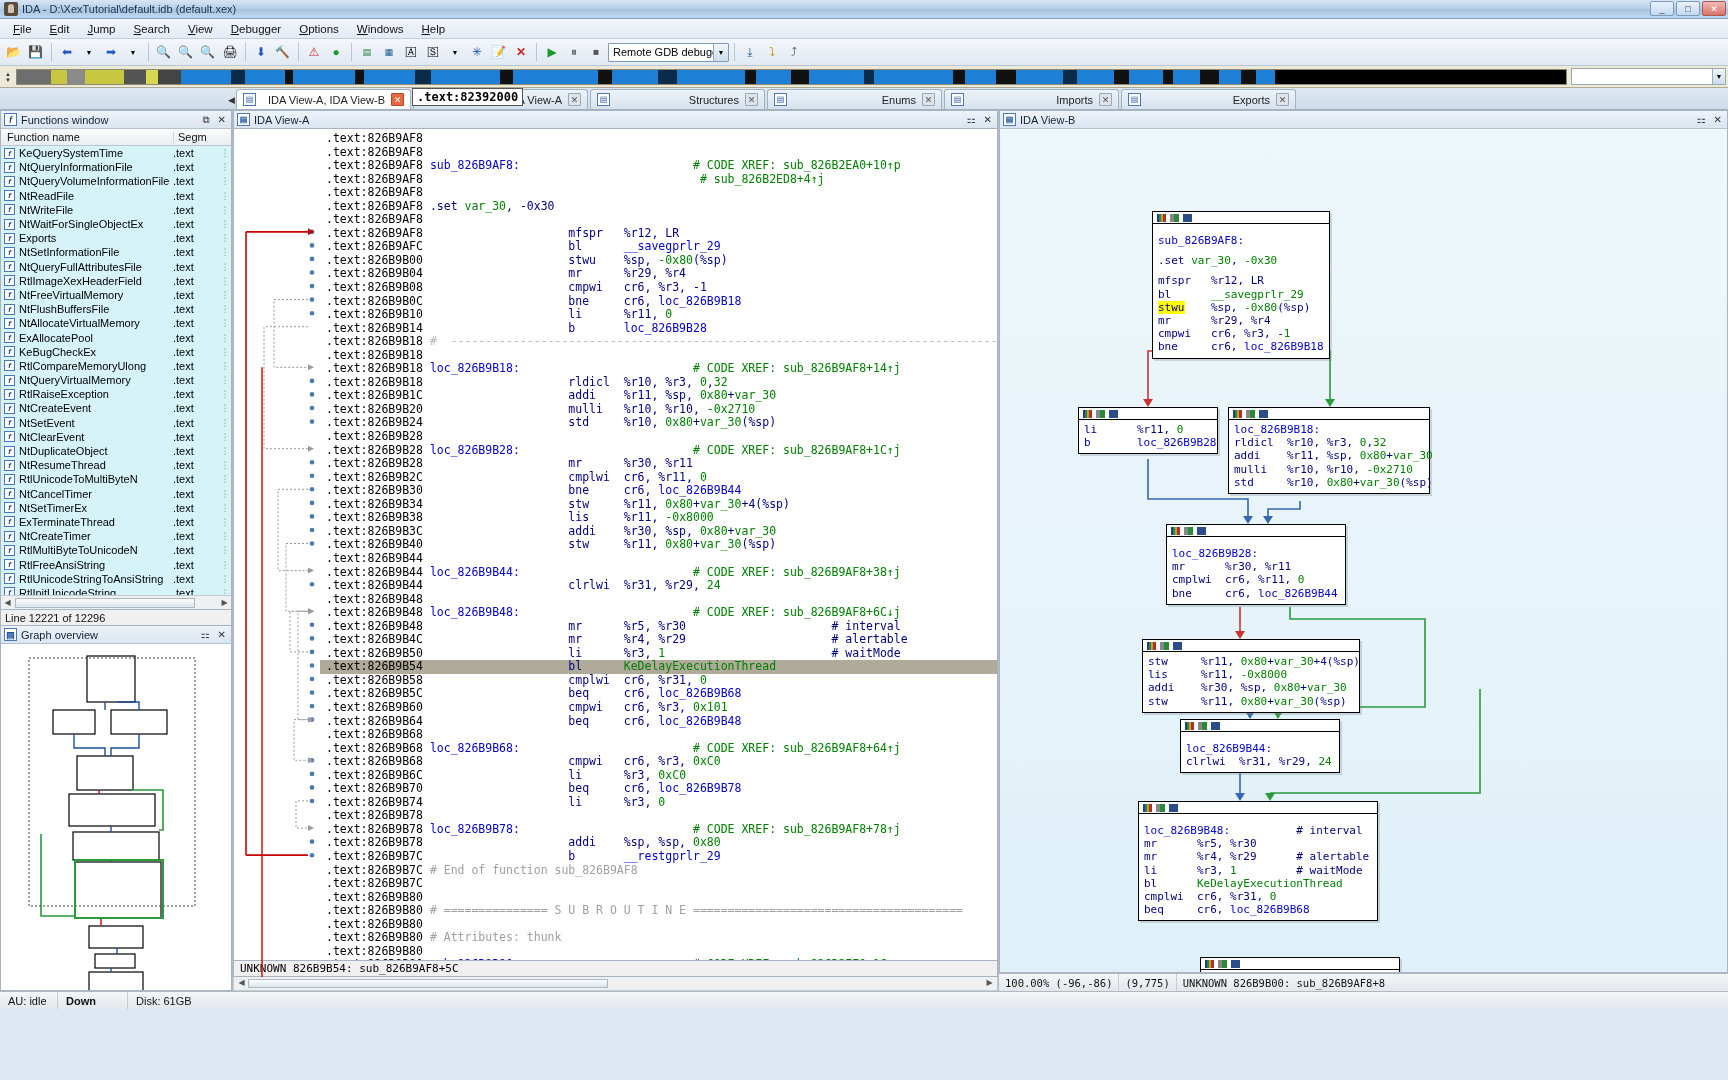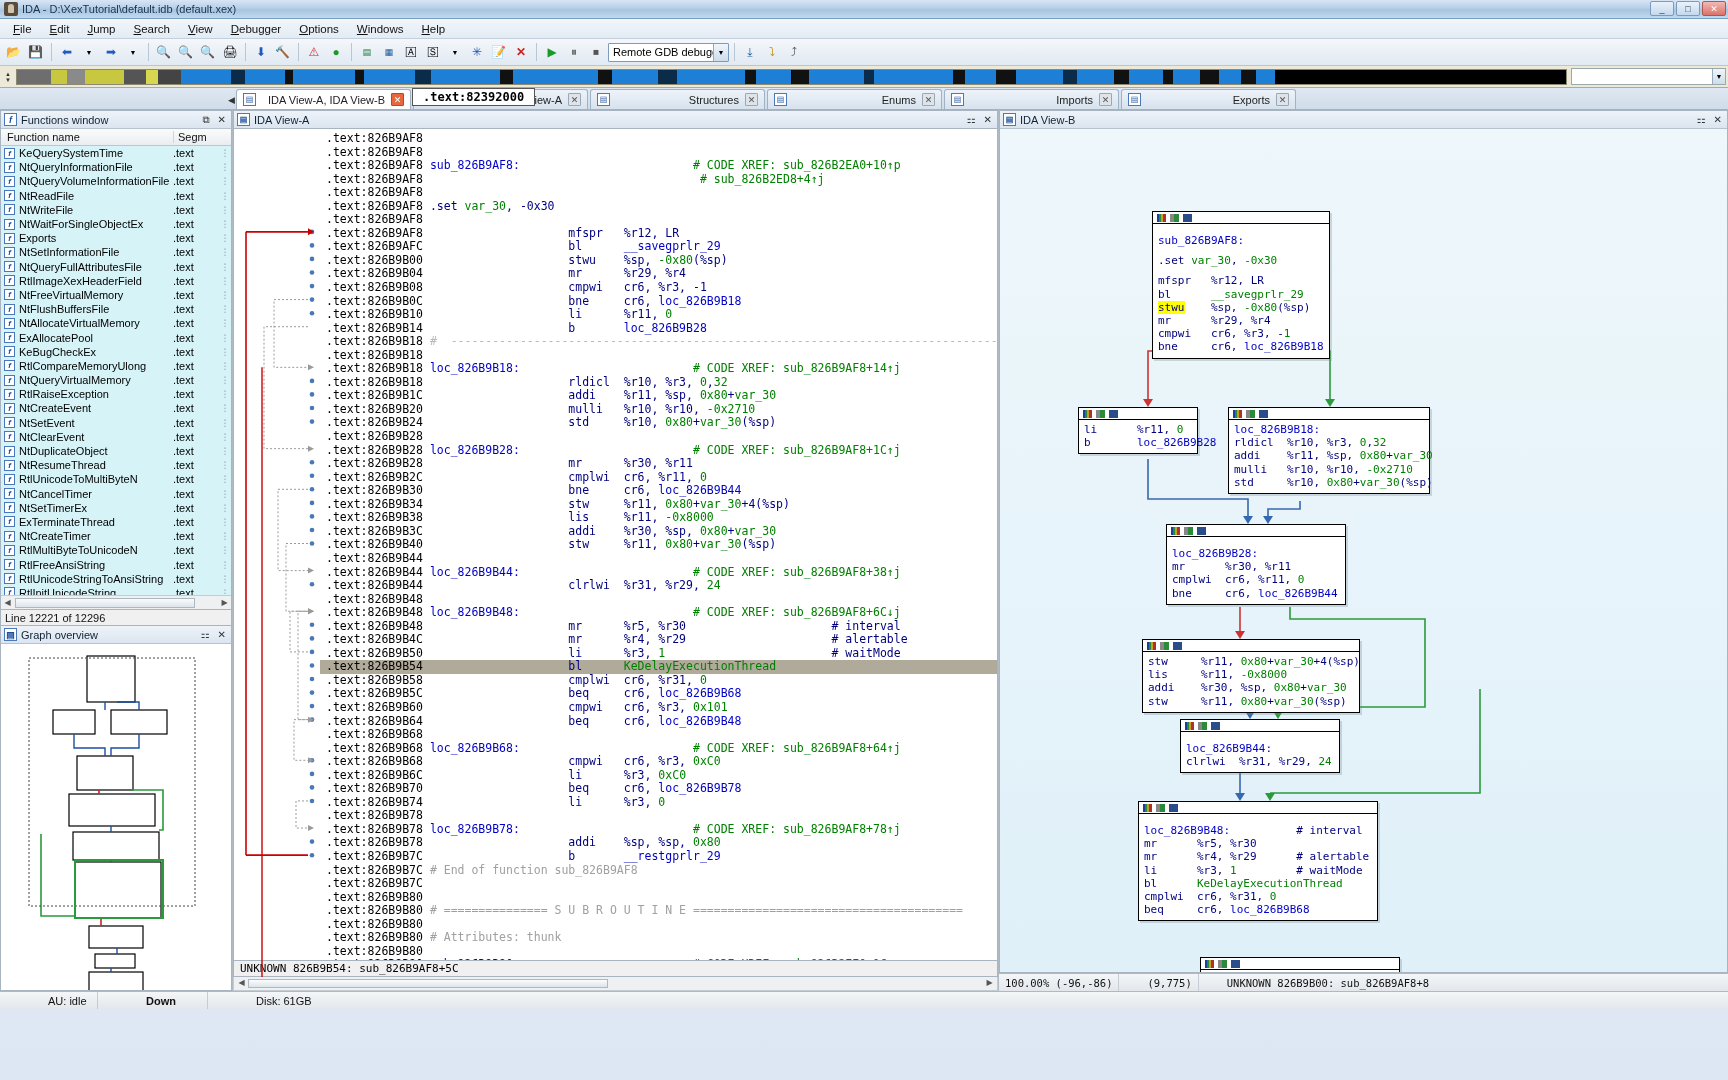--- a/index.html
+++ b/index.html
@@ -119,21 +119,21 @@
   .tab .lbl { flex:1; text-align:right; white-space:nowrap;}
   .tab .ic { width:13px;height:13px; flex:0 0 auto;}
   .tabx {
     width:13px;height:13px;border:1px solid #9aa7b4;background:#dfe4ea;
     font-size:9px;display:flex;align-items:center;justify-content:center;color:#555;
     border-radius:1px;
   }
   .tabx.red { background:#e8673c; color:#fff; border-color:#b04c28;}
   .tiptext {
     position:absolute; left:412px; top:0px;
-    background:#fff; border:1px solid #555; padding:1px 10px;
+    background:#fff; border:1px solid #555; padding:1px 4px;
     font-family:"DejaVu Sans Mono", monospace; font-size:12px; font-weight:bold;
     color:#000; z-index:20; letter-spacing:0px;
   }
 
   
   .body { display:flex; height: 881px; }
 
   
   .leftcol { width: 232px; display:flex; flex-direction:column; background:#f0f0f0;}
   .panel { border:1px solid #a8b4c0; background:#fff; display:flex; flex-direction:column; }
@@ -239,26 +239,26 @@
   .nic.c{ background:#2a4c8a; }
   .nodebody{ padding: 3px 5px 4px 5px; }
   .hlw { background:#ffff00; }
   .gsep { height:7px; }
 
   .statusbar {
     height:18px; background:linear-gradient(#f4f6f8,#e3e7eb);
     border-top:1px solid #b0b8c0; display:flex; align-items:center;
     font-size:11px; color:#111;
   }
-  .statusbar .cell{ padding:0 8px; border-right:1px solid #c5ccd3; height:100%; display:flex;align-items:center;margin-left:40px;}
+  .statusbar .cell{ padding:0 8px; border-right:1px solid #c5ccd3; height:100%; display:flex;align-items:center;}
   .statusbar .cell.nb{border-right:none;}
   .graphstatus{
     height:18px; background:linear-gradient(#f4f6f8,#e3e7eb);
     border-top:1px solid #b0b8c0; display:flex; align-items:center;
-    font-size:10.5px; color:#111; font-family:"DejaVu Sans Mono", monospace;gap:22px;
+    font-size:10.5px; color:#111; font-family:"DejaVu Sans Mono", monospace;
   }
   .graphstatus .cell{padding:0 6px; border-right:1px solid #c5ccd3;height:100%;display:flex;align-items:center;}
   .graphstatus .cell.nb{border-right:none;}
   .wm {
     position:absolute; left:70px; top:840px;
     font-size:58px; color:rgba(150,150,150,0.22); font-weight:bold;
     font-family:"Liberation Serif", serif; pointer-events:none; user-select:none;
   }
 </style>
 </head>
@@ -780,21 +780,21 @@
               <polygon points="273,582 283,582 278,590" fill="#2a9a3a"></polygon>
               <path d="M250 585 V582" stroke="#3468b0" stroke-width="1.6" fill="none"></path>
               <polygon points="245,582 255,582 250,590" fill="#3468b0"></polygon>
               <path d="M250 573 V585" stroke="#3468b0" stroke-width="1.6" fill="none"></path>
               <path d="M240 640 V664" stroke="#3468b0" stroke-width="1.6" fill="none"></path>
               <polygon points="235,664 245,664 240,672" fill="#3468b0"></polygon>
               <path d="M480 560 V664 H270 V664" stroke="#2a9a3a" stroke-width="1.6" fill="none"></path>
               <polygon points="265,664 275,664 270,672" fill="#2a9a3a"></polygon>
             </svg>
             <div class="node" style="left: 152px; top: 82px; width: 178px;"><div class="nodehdr"><span class="nic a"></span><span class="nic b"></span><span class="nic c"></span></div><div class="nodebody"><div class="gsep"></div><div><span class="loc">sub_826B9AF8:</span></div><div class="gsep"></div><div>.set <span class="num">var_30</span>, <span class="num">-0x30</span></div><div class="gsep"></div><div>mfspr   %r12, LR</div><div>bl      <span style="color:#008000">__savegprlr_29</span></div><div><span class="hlw">stwu</span>    %sp, <span class="num">-0x80</span>(%sp)</div><div>mr      %r29, %r4</div><div>cmpwi   cr6, %r3, -<span class="num">1</span></div><div>bne     cr6, <span class="loc">loc_826B9B18</span></div></div></div>
-            <div class="node" style="left: 78px; top: 278px; width: 120px;"><div class="nodehdr"><span class="nic a"></span><span class="nic b"></span><span class="nic c"></span></div><div class="nodebody"><div>li      %r11, <span class="num">0</span></div><div>b       <span class="loc">loc_826B9B28</span></div></div></div>
+            <div class="node" style="left: 78px; top: 278px; width: 140px;"><div class="nodehdr"><span class="nic a"></span><span class="nic b"></span><span class="nic c"></span></div><div class="nodebody"><div>li      %r11, <span class="num">0</span></div><div>b       <span class="loc">loc_826B9B28</span></div></div></div>
             <div class="node" style="left: 228px; top: 278px; width: 202px;"><div class="nodehdr"><span class="nic a"></span><span class="nic b"></span><span class="nic c"></span></div><div class="nodebody"><div><span class="loc">loc_826B9B18:</span></div><div>rldicl  %r10, %r3, <span class="num">0</span>,<span class="num">32</span></div><div>addi    %r11, %sp, <span class="num">0x80</span>+<span class="num">var_30</span></div><div>mulli   %r10, %r10, <span class="num">-0x2710</span></div><div>std     %r10, <span class="num">0x80</span>+<span class="num">var_30</span>(%sp)</div></div></div>
             <div class="node" style="left: 166px; top: 395px; width: 180px;"><div class="nodehdr"><span class="nic a"></span><span class="nic b"></span><span class="nic c"></span></div><div class="nodebody"><div class="gsep"></div><div><span class="loc">loc_826B9B28:</span></div><div>mr      %r30, %r11</div><div>cmplwi  cr6, %r11, <span class="num">0</span></div><div>bne     cr6, <span class="loc">loc_826B9B44</span></div></div></div>
             <div class="node" style="left: 142px; top: 510px; width: 218px;"><div class="nodehdr"><span class="nic a"></span><span class="nic b"></span><span class="nic c"></span></div><div class="nodebody"><div>stw     %r11, <span class="num">0x80</span>+<span class="num">var_30</span>+4(%sp)</div><div>lis     %r11, <span class="num">-0x8000</span></div><div>addi    %r30, %sp, <span class="num">0x80</span>+<span class="num">var_30</span></div><div>stw     %r11, <span class="num">0x80</span>+<span class="num">var_30</span>(%sp)</div></div></div>
             <div class="node" style="left: 180px; top: 590px; width: 160px;"><div class="nodehdr"><span class="nic a"></span><span class="nic b"></span><span class="nic c"></span></div><div class="nodebody"><div class="gsep"></div><div><span class="loc">loc_826B9B44:</span></div><div>clrlwi  %r31, %r29, <span class="num">24</span></div></div></div>
             <div class="node" style="left: 138px; top: 672px; width: 240px;"><div class="nodehdr"><span class="nic a"></span><span class="nic b"></span><span class="nic c"></span></div><div class="nodebody"><div class="gsep"></div><div><span class="loc">loc_826B9B48:</span>          <span class="blu" style="color:#00007f"># interval</span></div><div>mr      %r5, %r30</div><div>mr      %r4, %r29      <span class="blu" style="color:#00007f"># alertable</span></div><div>li      %r3, <span class="num">1</span>         <span class="blu" style="color:#00007f"># waitMode</span></div><div>bl      <span style="color:#008000">KeDelayExecutionThread</span></div><div>cmplwi  cr6, %r31, <span class="num">0</span></div><div>beq     cr6, <span class="loc">loc_826B9B68</span></div></div></div>
             <div class="node" style="left: 200px; top: 828px; width: 200px;"><div class="nodehdr"><span class="nic a"></span><span class="nic b"></span><span class="nic c"></span></div><div class="nodebody" style="height:20px"></div></div>
           </div>
       </div>
       <div class="graphstatus" id="graphstatus">
           <div class="cell">100.00%  (-96,-86)</div>

